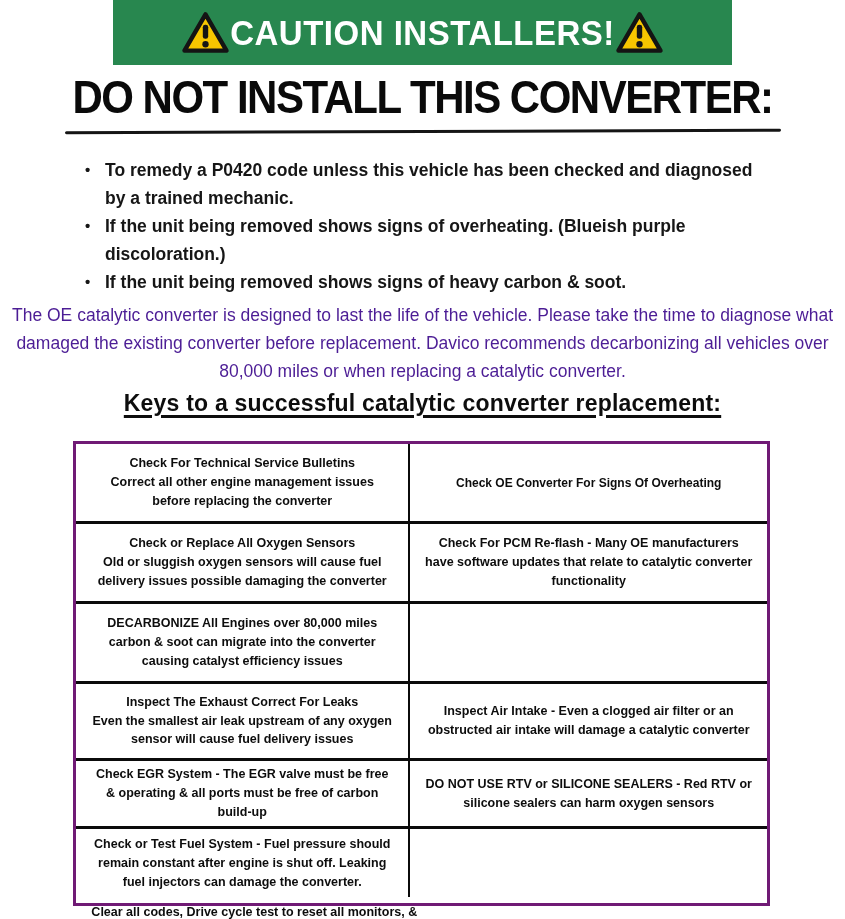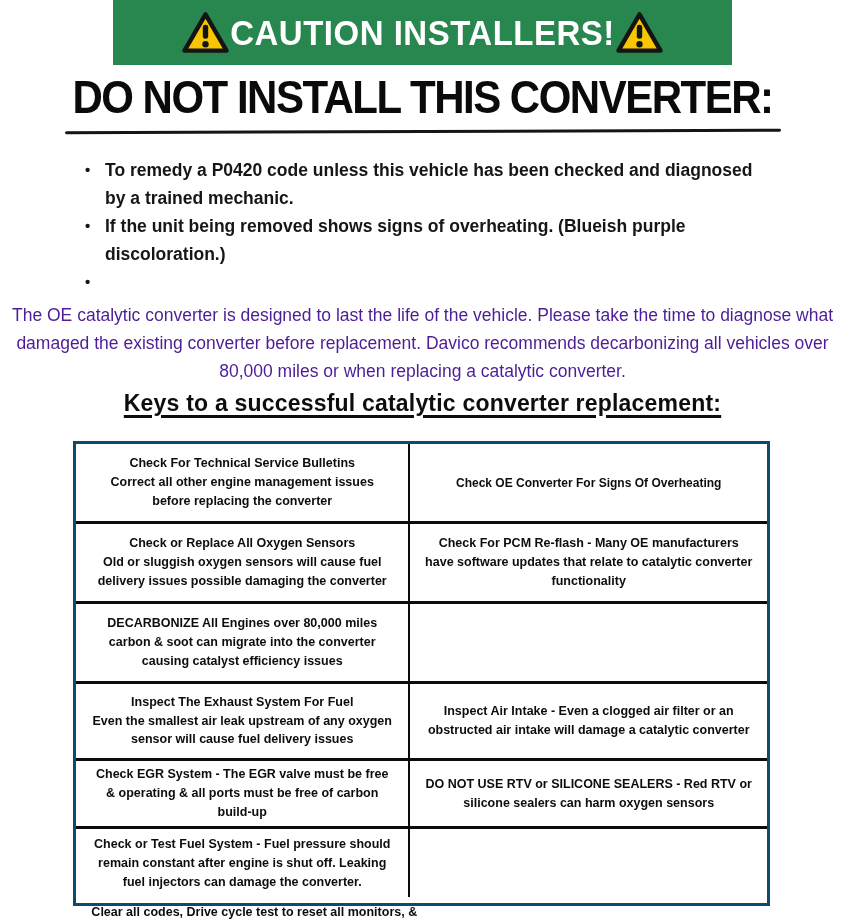--- a/index.html
+++ b/index.html
@@ -41,21 +41,21 @@
   }
   
   .keys-heading{
     position:absolute;left:0;top:390px;width:845px;text-align:center;
     font-size:23px;font-weight:bold;color:#0d0d0d;letter-spacing:.2px;
     text-decoration:underline;text-decoration-thickness:2.5px;text-underline-offset:4px;
   }
   
   .tips-table{
     position:absolute;left:73px;top:441px;width:697px;
-    border:3px solid #0c4a6e;border-collapse:separate;box-sizing:border-box;
+    border:3px solid #701a75;border-collapse:separate;box-sizing:border-box;
   }
   .t-row{display:flex;border-top:3px solid #0b0b0b;}
   .t-row:first-child{border-top:none;}
   .t-cell{
     box-sizing:border-box;display:flex;flex-direction:column;justify-content:center;
     text-align:center;padding:6px 14px;
     font-size:12.5px;font-weight:bold;color:#0d0d0d;line-height:1.5;
   }
   .t-cell.left{width:48.4%;border-right:2.5px solid #0b0b0b;}
   .t-cell.right{width:51.6%;}
@@ -94,20 +94,21 @@
     <div class="bullet-item">
       <span class="bullet-dot">•</span>
       <span>To remedy a P0420 code unless this vehicle has been checked and diagnosed by a trained mechanic.</span>
     </div>
     <div class="bullet-item">
       <span class="bullet-dot">•</span>
       <span>If the unit being removed shows signs of overheating. (Blueish purple discoloration.)</span>
     </div>
     <div class="bullet-item">
       <span class="bullet-dot">•</span>
+      <span>If the unit being removed shows signs of heavy carbon &amp; soot.</span>
     </div>
   </div>
 
   <div class="body-par">The OE catalytic converter is designed to last the life of the vehicle. Please take the time to diagnose what damaged the existing converter before replacement. Davico recommends decarbonizing all vehicles over 80,000 miles or when replacing a catalytic converter.</div>
 
   <div class="keys-heading">Keys to a successful catalytic converter replacement:</div>
 
   <div class="tips-table" id="tips-table">
       <div class="t-row">
         <div class="t-cell left">
@@ -127,21 +128,21 @@
           <div>Check For PCM Re-flash - Many OE manufacturers have software updates that relate to catalytic converter functionality</div>
         </div>
       </div>
       <div class="t-row">
         <div class="t-cell left">
           <div>DECARBONIZE All Engines over 80,000 miles carbon &amp; soot can migrate into the converter causing catalyst efficiency issues</div>
         </div>
       </div>
       <div class="t-row">
         <div class="t-cell left">
-          <div>Inspect The Exhaust System For Fuel</div>
+          <div>Inspect The Exhaust Correct For Leaks</div>
           <div>Even the smallest air leak upstream of any oxygen sensor will cause fuel delivery issues</div>
         </div>
         <div class="t-cell right">
           <div>Inspect Air Intake - Even a clogged air filter or an obstructed air intake will damage a catalytic converter</div>
         </div>
       </div>
       <div class="t-row">
         <div class="t-cell left">
           <div>Check EGR System - The EGR valve must be free &amp; operating &amp; all ports must be free of carbon build-up</div>
         </div>

